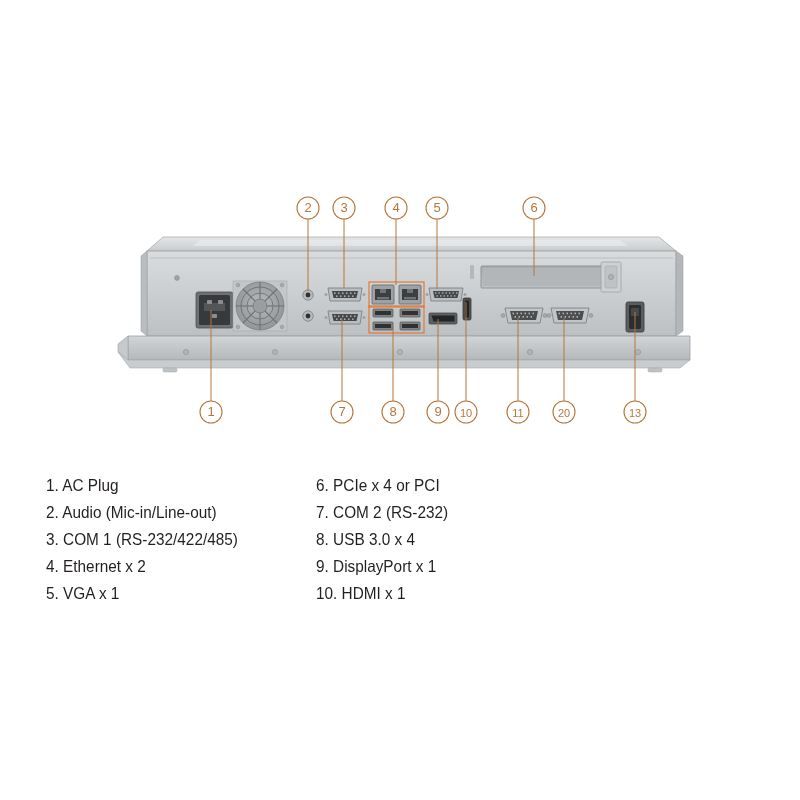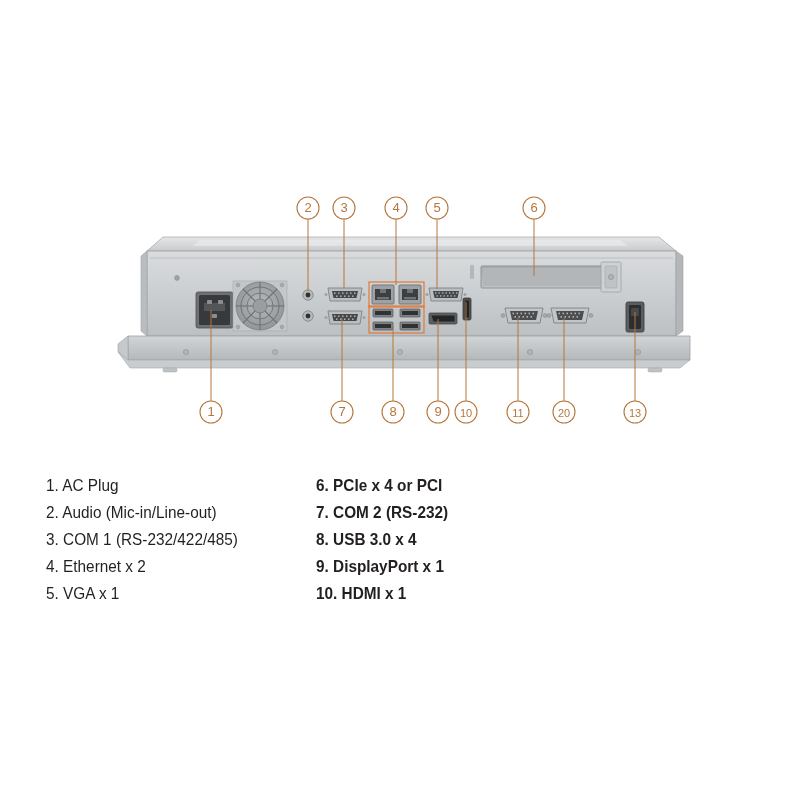--- a/index.html
+++ b/index.html
@@ -47,21 +47,21 @@
     left: 0;
     top: 472px;
     width: 800px;
     height: 160px;
   }
   .legend-col {
     position: absolute;
     top: 0;
   }
   #legend-col-1 { left: 46px; }
-  #legend-col-2 { left: 316px; font-weight: bold; }
+  #legend-col-2 { left: 316px; }
   #legend-col-3 { left: 578px; }
   .legend-item {
     font-family: "Liberation Sans", sans-serif;
     font-size: 16.5px;
     color: #231f20;
     line-height: 27px;
     white-space: nowrap;
     transform: scaleX(0.93);
     transform-origin: left center;
   }

